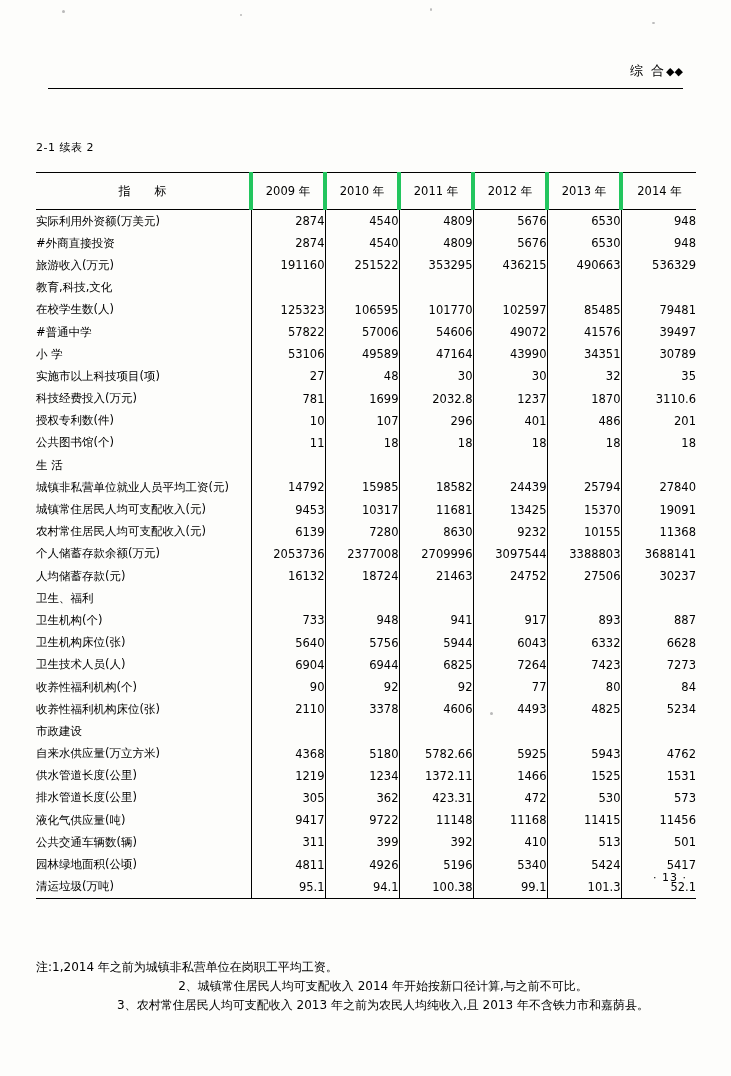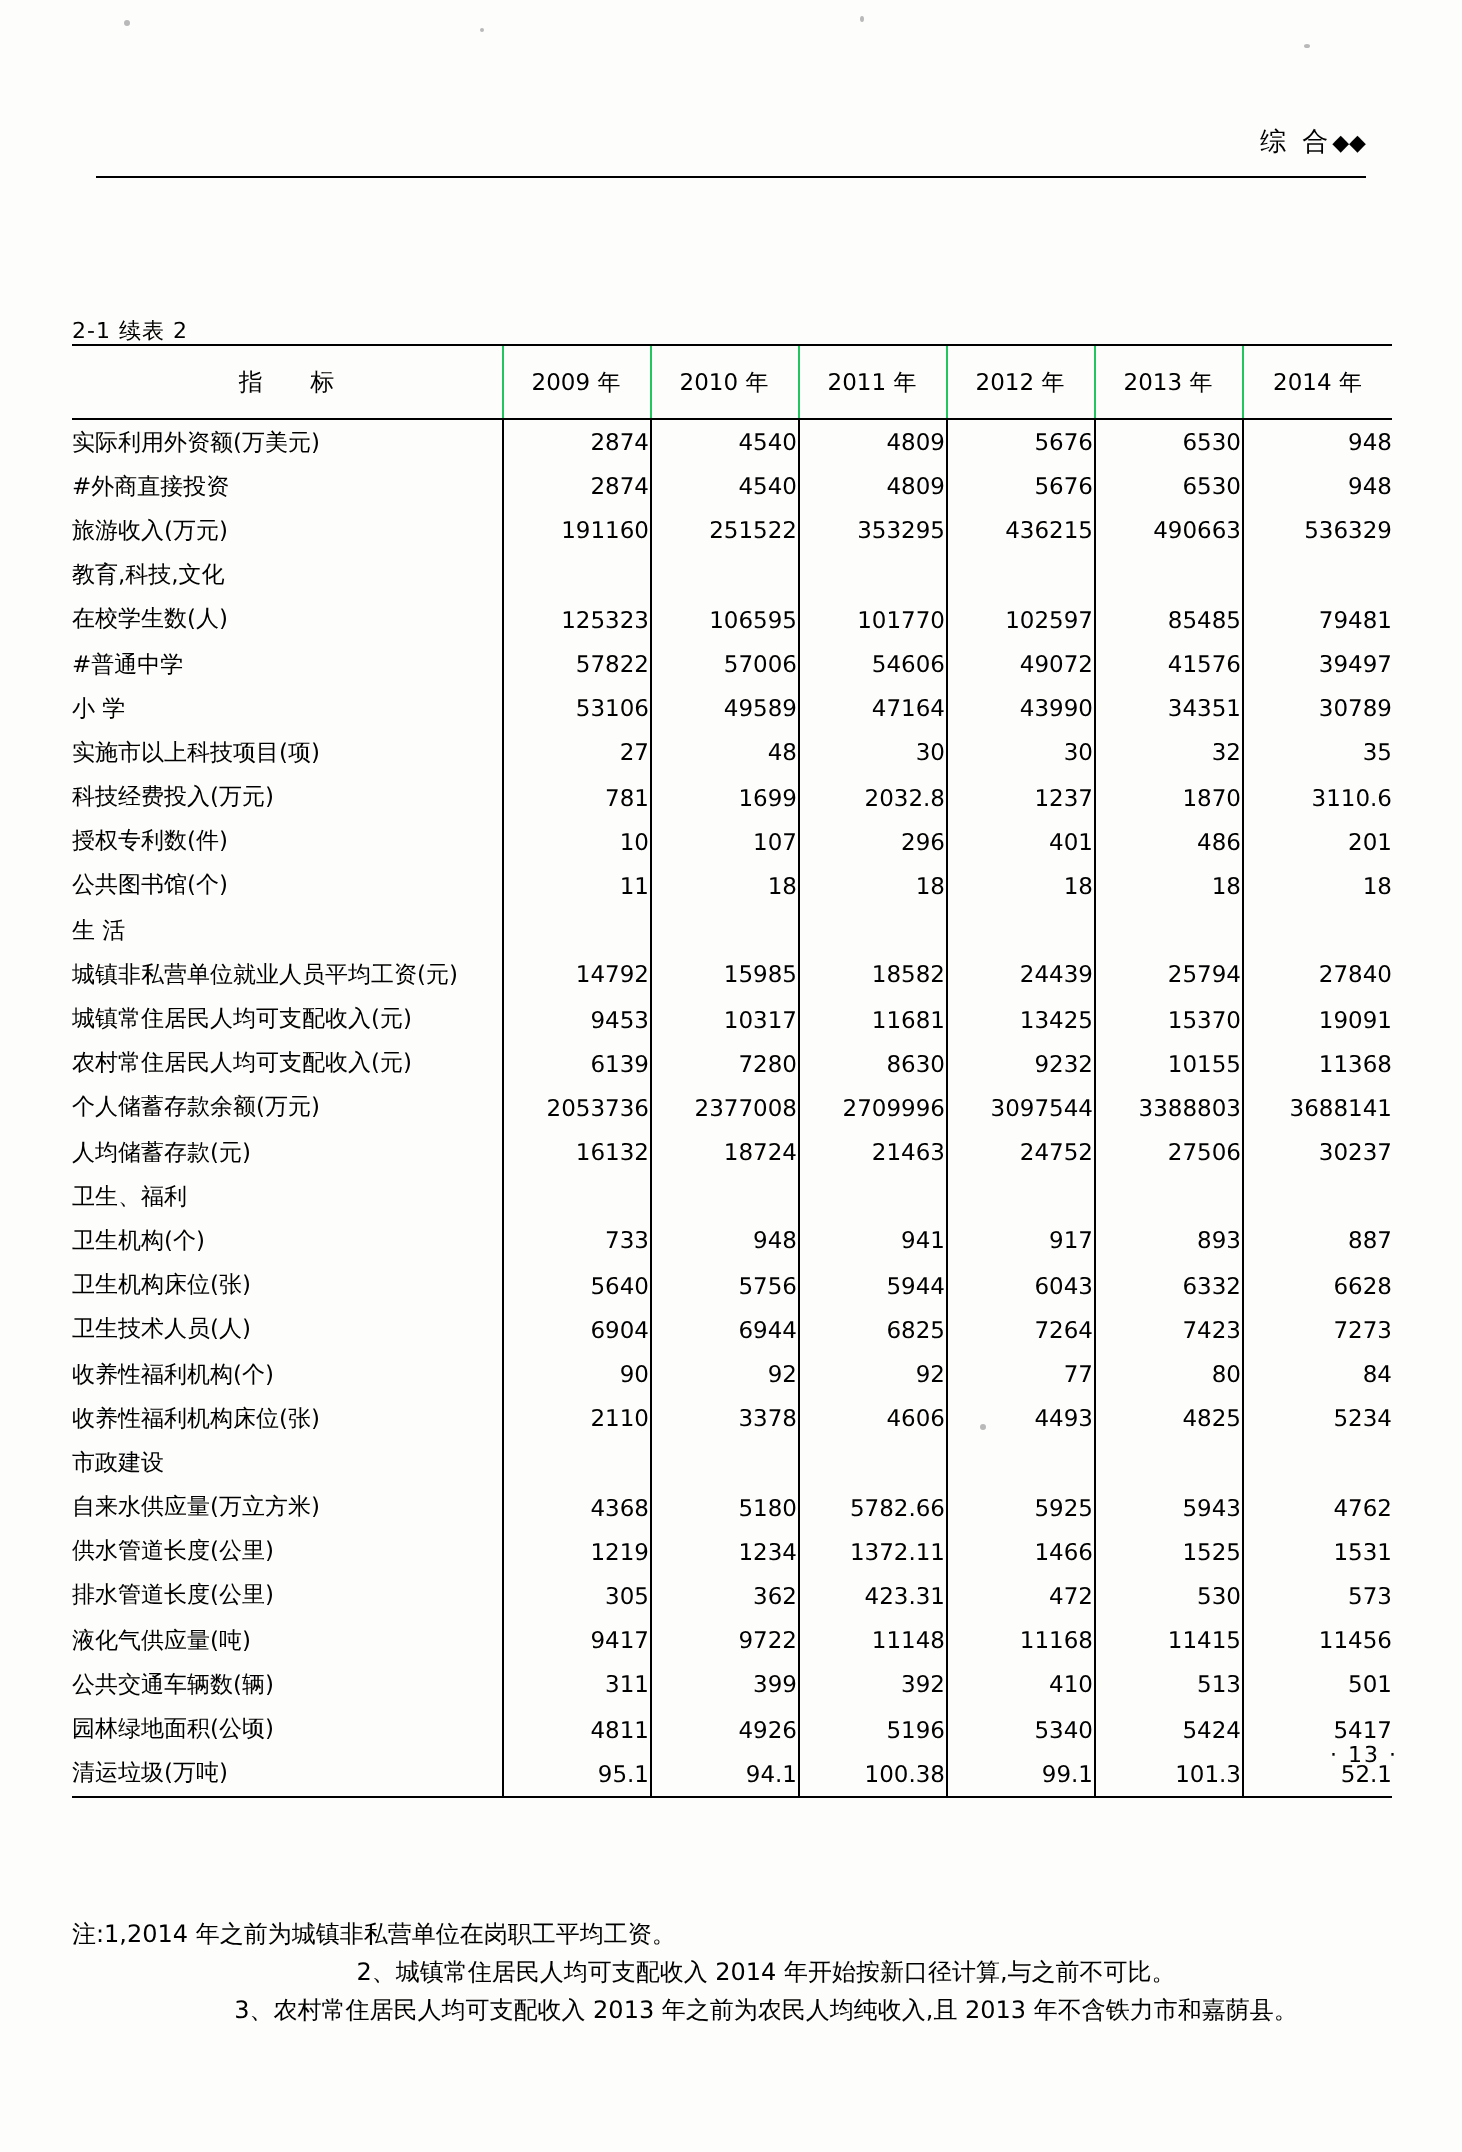--- a/index.html
+++ b/index.html
@@ -38,21 +38,21 @@
   .header-rule {
     position: absolute;
     top: 88px;
     left: 48px;
     right: 48px;
     border-top: 1px solid #000;
     height: 0;
   }
   .table-label {
     position: absolute;
-    top: 158px;
+    top: 140px;
     left: 36px;
     font-size: 11px;
     letter-spacing: 0.5px;
   }
   
   .tbl-wrap {
     position: absolute;
     top: 172px;
     left: 36px;
     width: 660px;
@@ -77,21 +77,21 @@
     vertical-align: middle;
     font-size: 12px;
     border-bottom: 1.2px solid #000;
   }
   .hdr td.ind {
     letter-spacing: 10px;
     text-indent: 10px;
     margin-top: 20px;
   }
   .hdr td.yr {
-    border-left: 1px solid #22c55e;
+    border-left: 4px solid #22c55e;
     font-size: 11.5px;
   }
   tr.row td {
     height: 22.2px;
     vertical-align: middle;
   }
   td.label {
     text-align: left;
     padding-left: 6px;
     font-size: 11.5px;
@@ -120,21 +120,21 @@
     top: 958px;
     width: 680px;
     font-size: 12px;
     line-height: 19px;
   }
   .notes div { white-space: nowrap; }
   .note2, .note3 { padding-left: 14px; text-align: center; }
   .pageno {
     position: absolute;
     bottom: 32px;
-    right: 32px;
+    right: 44px;
     font-size: 11px;
     letter-spacing: 1px;
   }
   .speck {
     position: absolute;
     background: #b9b9b9;
     border-radius: 50%;
   }
 </style>
 </head>

